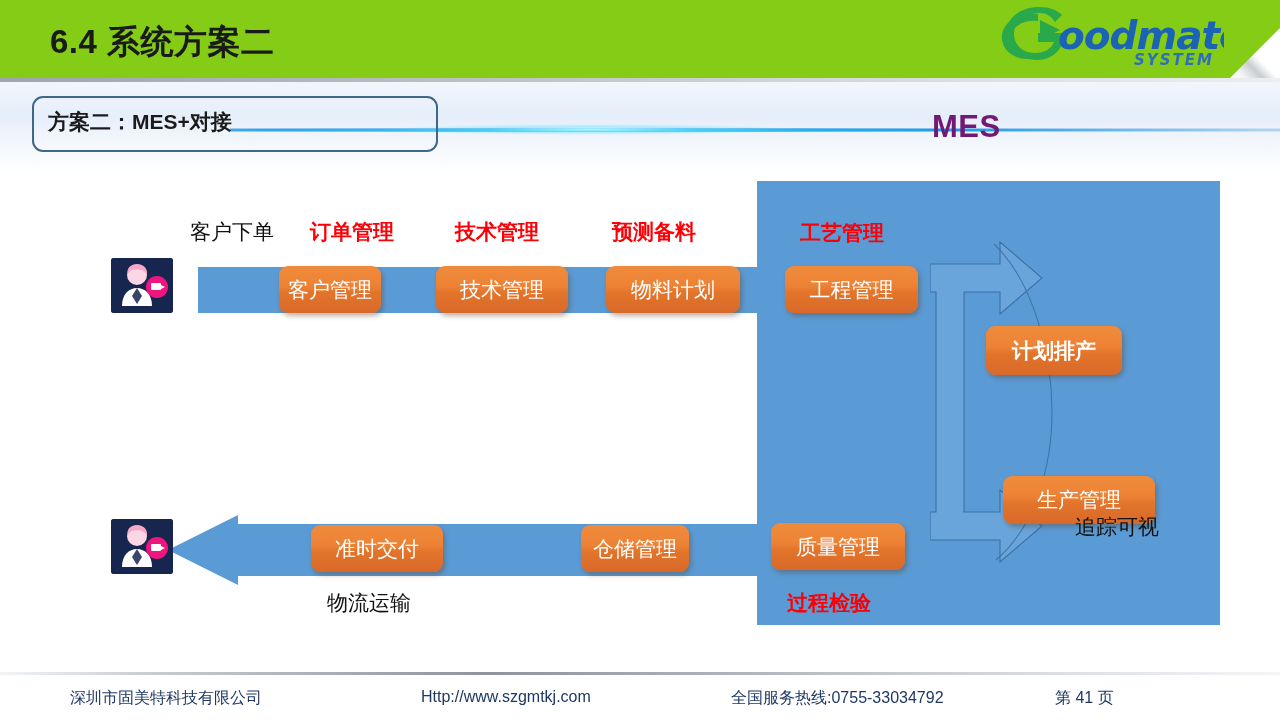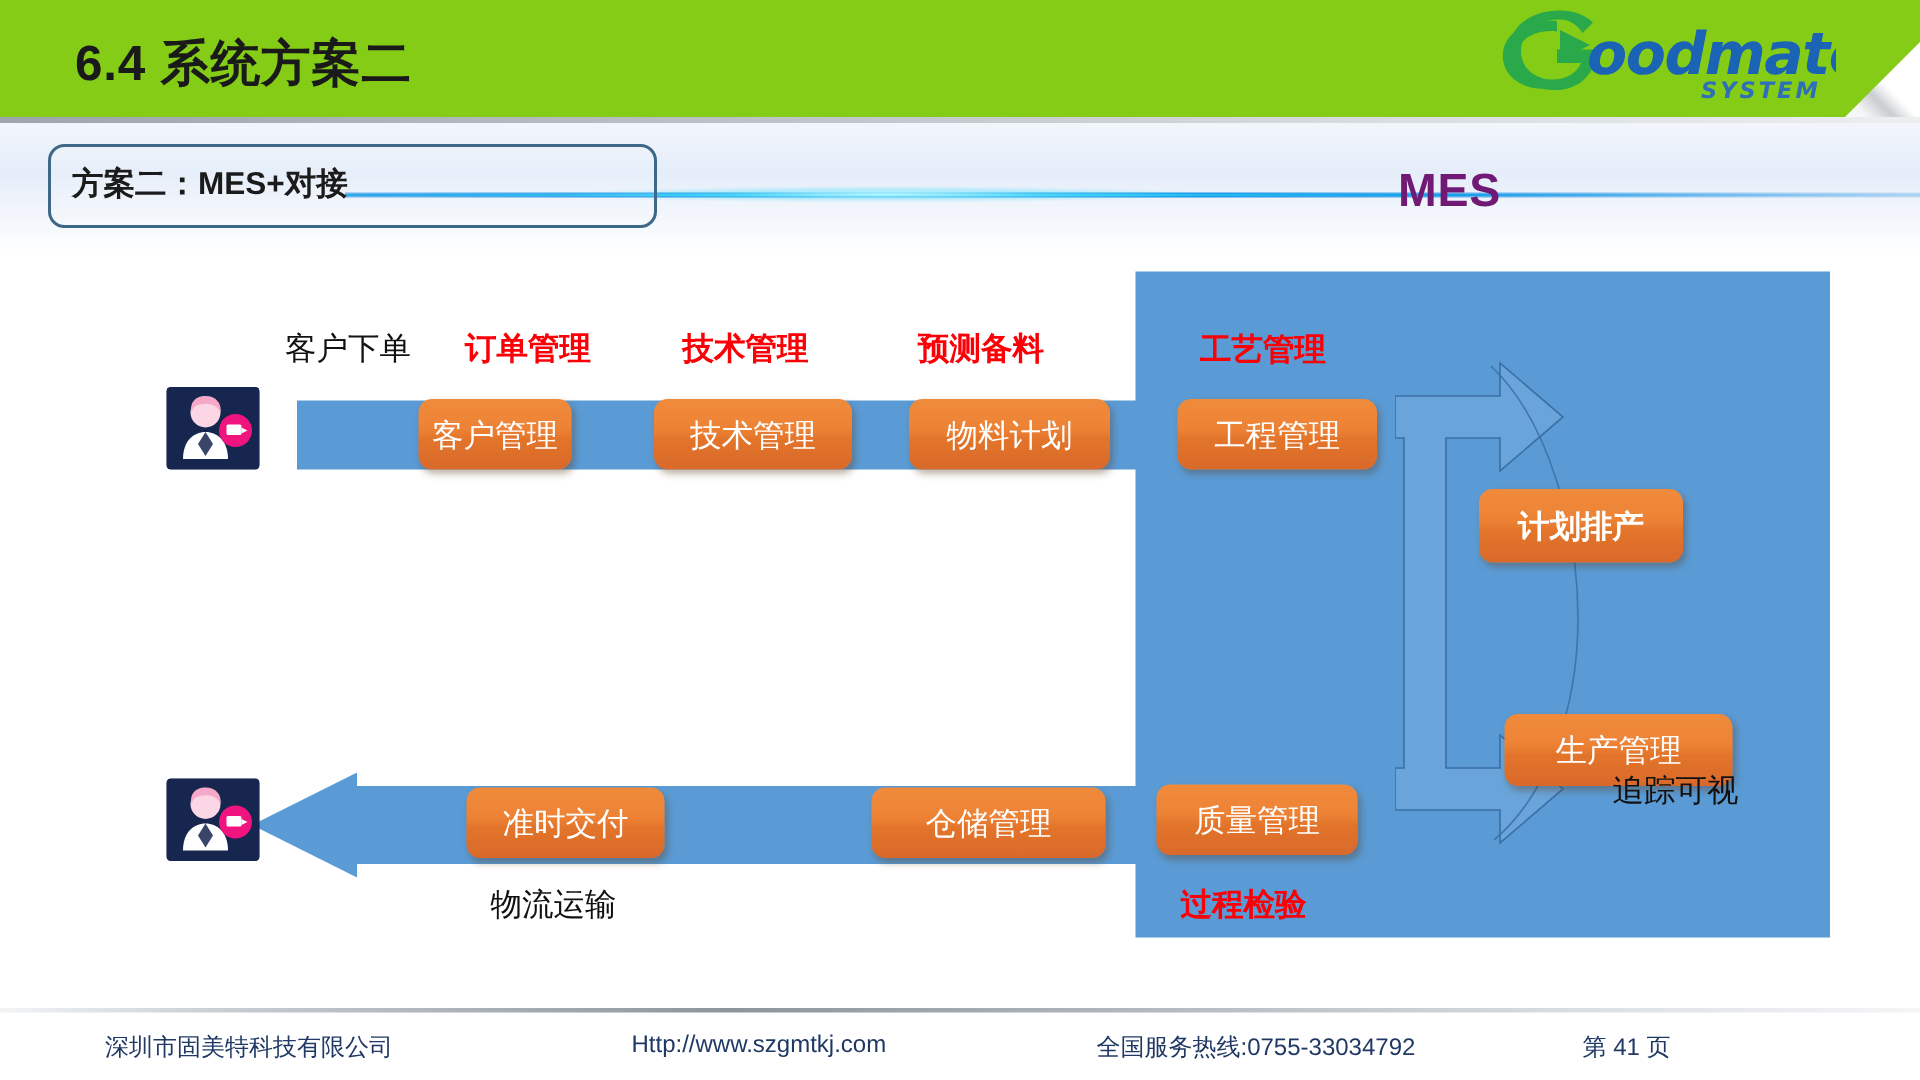--- a/index.html
+++ b/index.html
@@ -190,21 +190,21 @@
       <path d="M26 6 C33 6 37 11 36 17 C34 12 28 10 21 12 C18 13 17 15 17 17 C15 11 19 6 26 6 Z" fill="#f6a8c8"></path>
       <path d="M11 48 C11 36 18 30 26 30 C34 30 41 36 41 48 Z" fill="#ffffff"></path>
       <path d="M26 30 L31 38 L26 46 L21 38 Z" fill="#17264f" opacity=".85"></path>
       <circle cx="46" cy="29" r="11" fill="#f0147f"></circle>
       <rect x="40" y="25" width="10" height="7" rx="1" fill="#ffffff"></rect>
       <path d="M50 27 L54 29 L50 31 Z" fill="#ffffff"></path>
     </svg>
   </div>
 
   <div class="obox" style="left:311px;top:525px;width:132px;">准时交付</div>
-  <div class="obox" style="left:581px;top:525px;width:156px;">仓储管理</div>
+  <div class="obox" style="left:581px;top:525px;width:108px;">仓储管理</div>
   <div class="obox" style="left:771px;top:523px;width:134px;">质量管理</div>
 
   <div class="blacklab" style="left:327px;top:589px;">物流运输</div>
   <div class="redlab" style="left:787px;top:589px;">过程检验</div>
 
   <div class="footer-rule"></div>
   <div class="footer-item" style="left:70px;">深圳市固美特科技有限公司</div>
   <div class="footer-item" style="left:421px;">Http://www.szgmtkj.com</div>
   <div class="footer-item" style="left:731px;">全国服务热线:0755-33034792</div>
   <div class="footer-item" style="left:1055px;">第 41 页</div>

